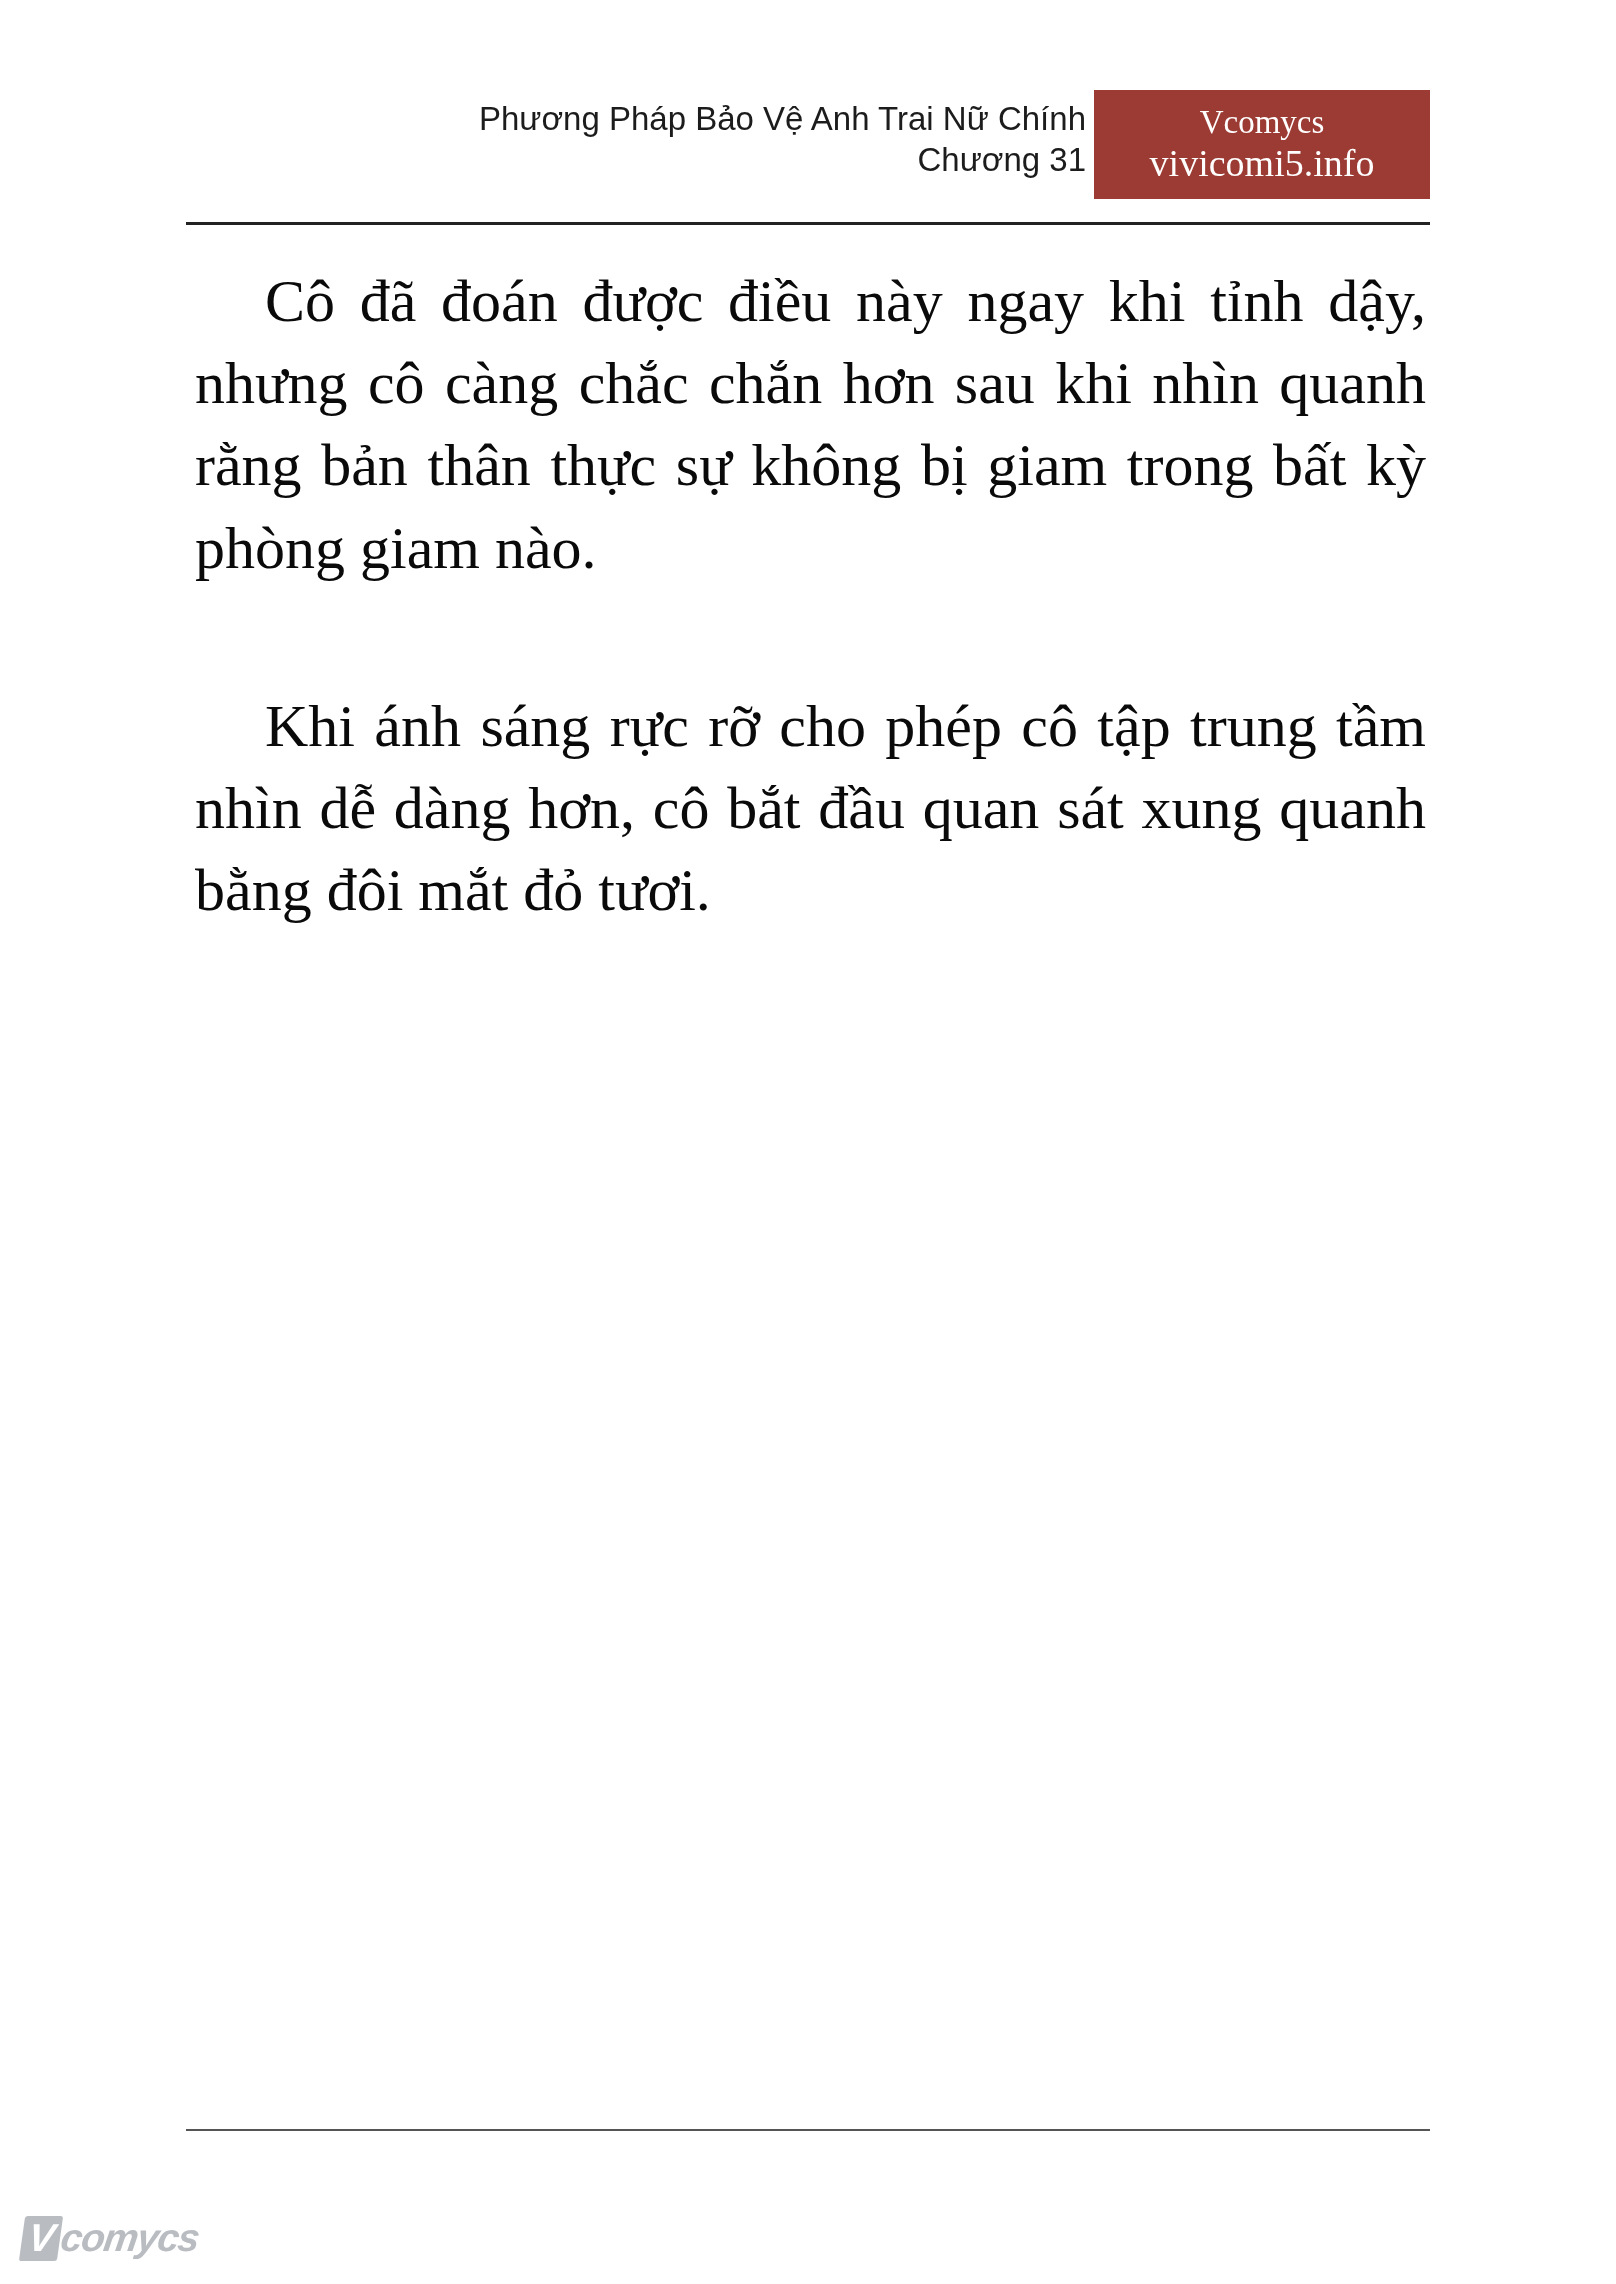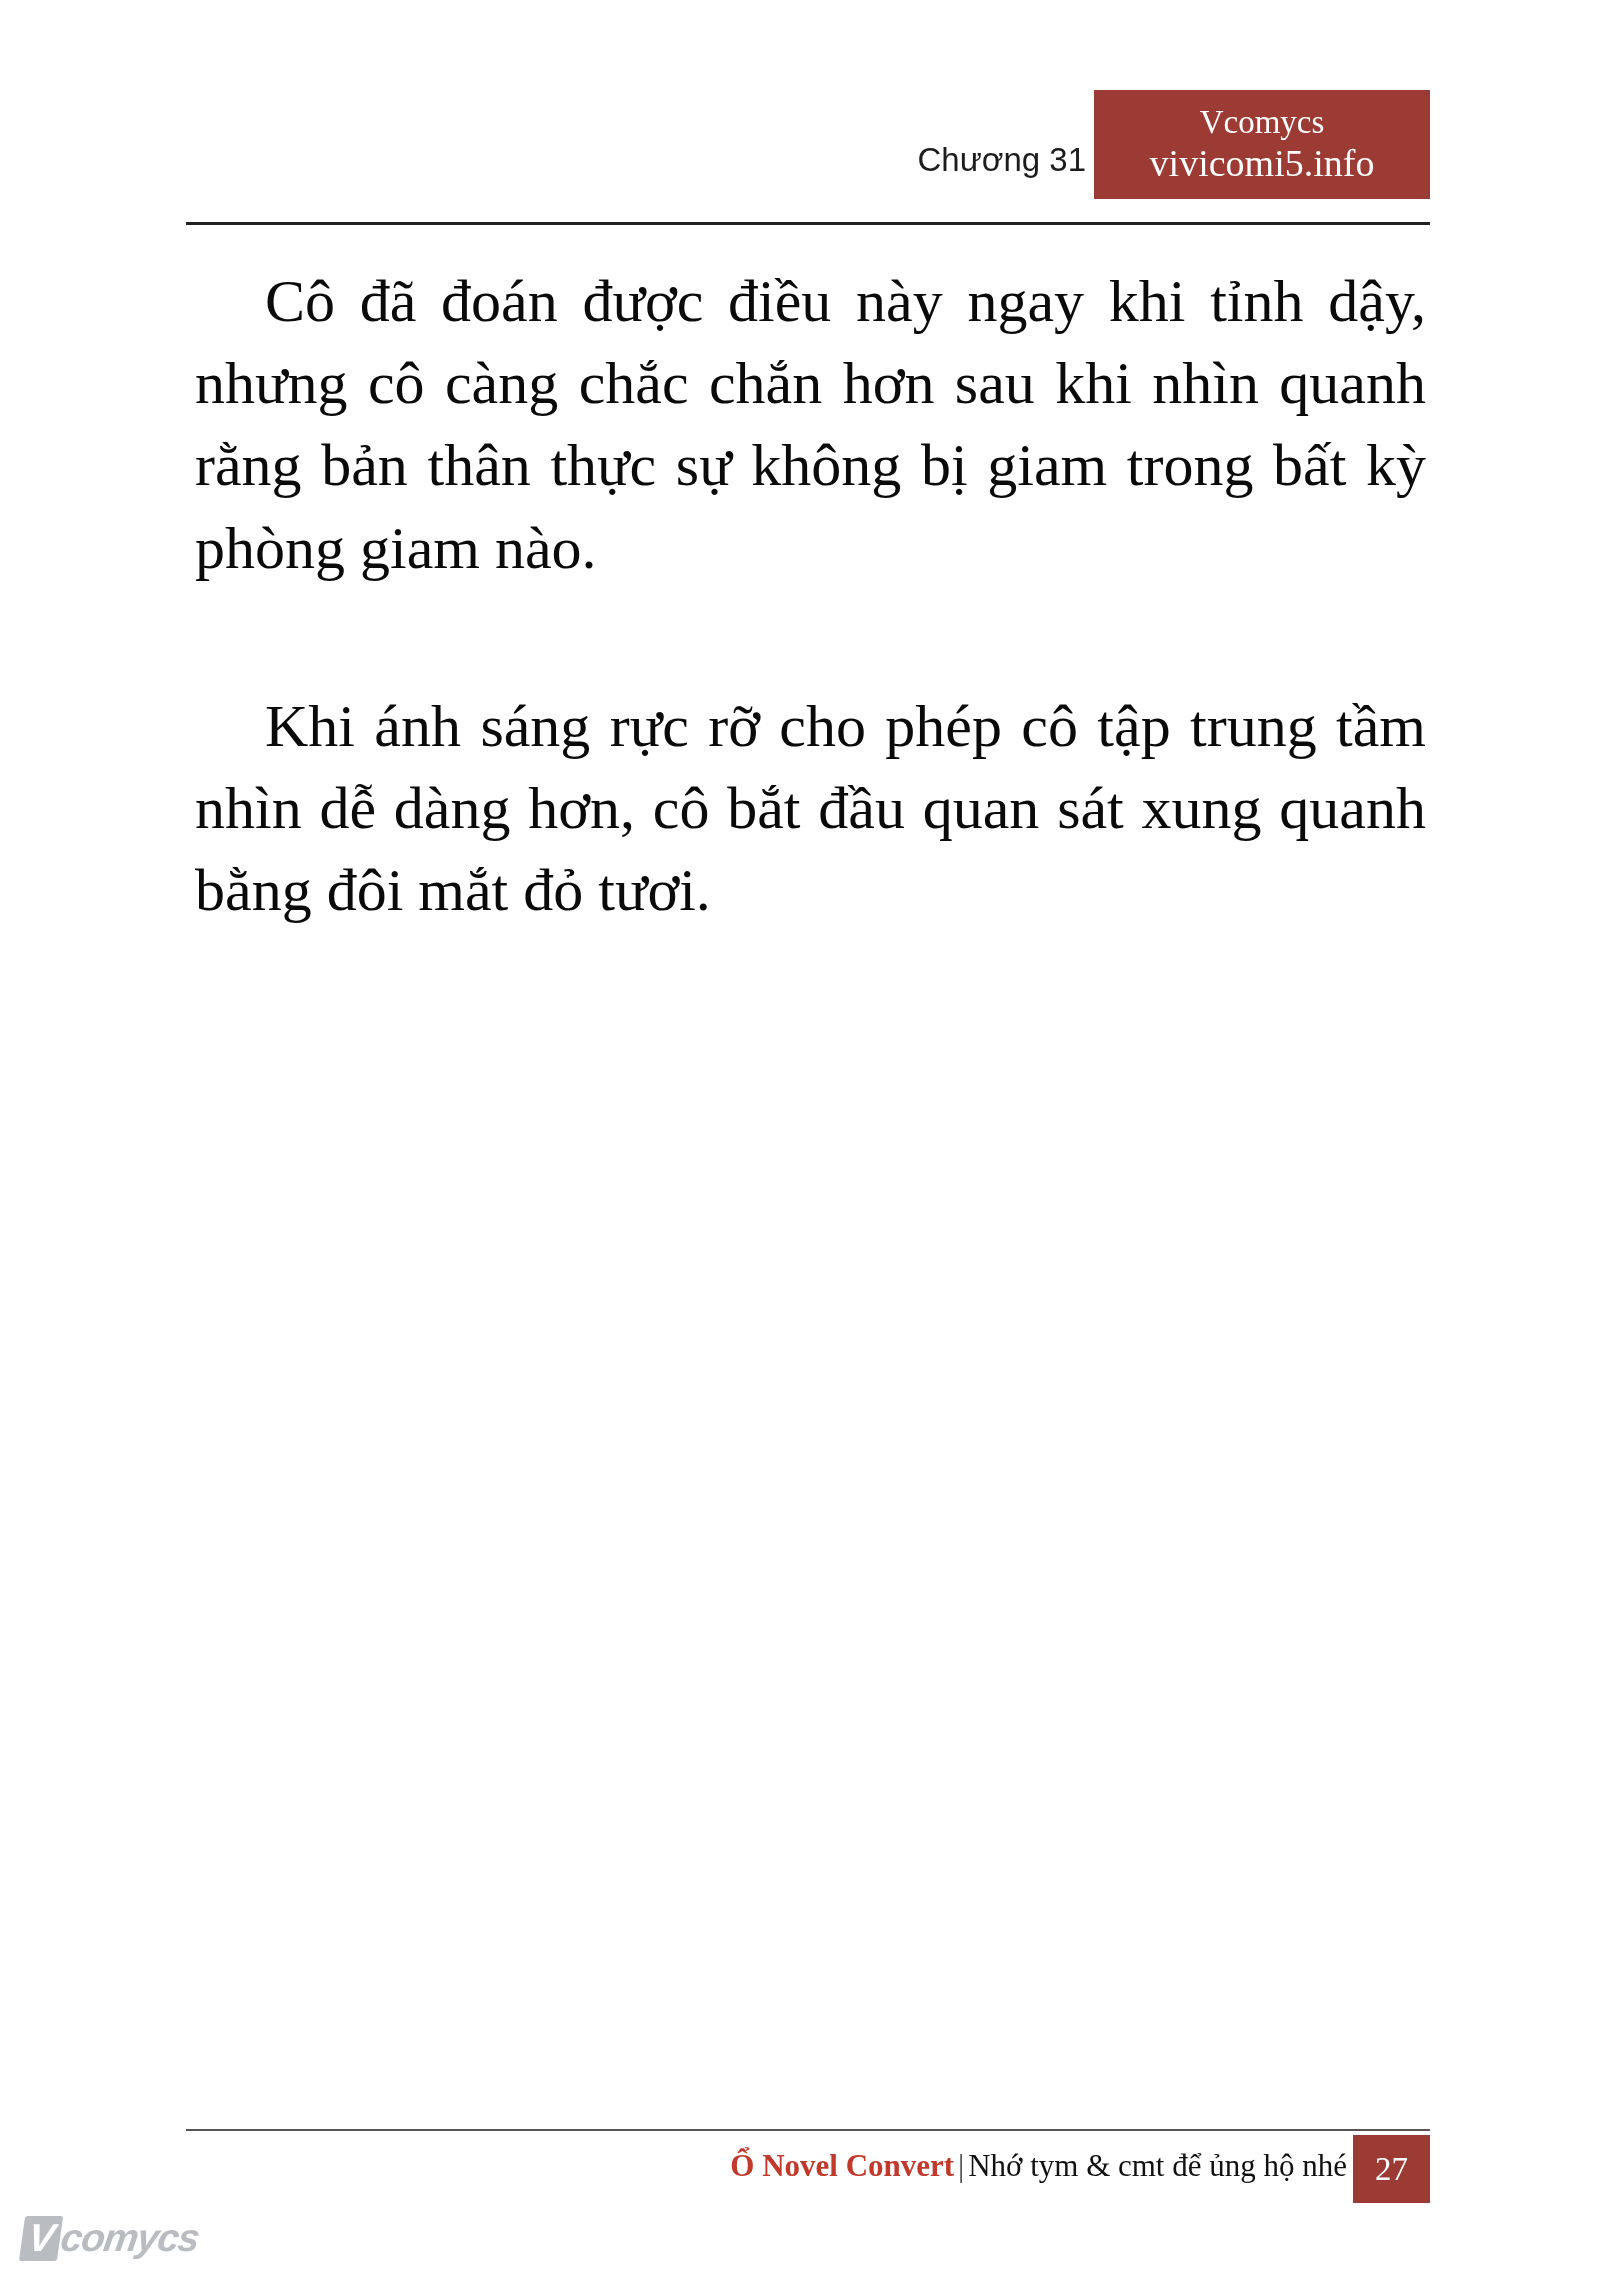--- a/index.html
+++ b/index.html
@@ -180,40 +180,35 @@
     border-radius: 2.6px;
   }
 </style>
 </head>
 <body>
 
 <div class="page">
 
   <div class="header">
     <div class="header-inner">
+      <div class="header-title">Phương Pháp Bảo Vệ Anh Trai Nữ Chính</div>
       <div class="header-chapter">Chương 31</div>
       <div class="header-badge">
         <span class="b1">Vcomycs</span>
         <span class="b2">vivicomi5.info</span>
       </div>
     </div>
   </div>
   <div class="header-rule"></div>
 
   <div class="content">
     <p class="para">Cô đã đoán được điều này ngay khi tỉnh dậy, nhưng cô càng chắc chắn hơn sau khi nhìn quanh rằng bản thân thực sự không bị giam trong bất kỳ phòng giam nào.</p>
     <p class="para">Khi ánh sáng rực rỡ cho phép cô tập trung tầm nhìn dễ dàng hơn, cô bắt đầu quan sát xung quanh bằng đôi mắt đỏ tươi.</p>
   </div>
 
   <div class="footer-rule"></div>
-  <div class="footer">
-    <div class="footer-text">
-      <span class="brand">Ổ Novel Convert</span><span class="sep">|</span><span>Nhớ tym &amp; cmt để ủng hộ nhé</span>
-    </div>
-    <div class="footer-page">27</div>
-  </div>
 
   <div class="watermark">
     <span class="wm-logo"><span class="v">V</span><span>comycs</span></span>
   </div>
 
 </div>
 
 
 </body></html>

